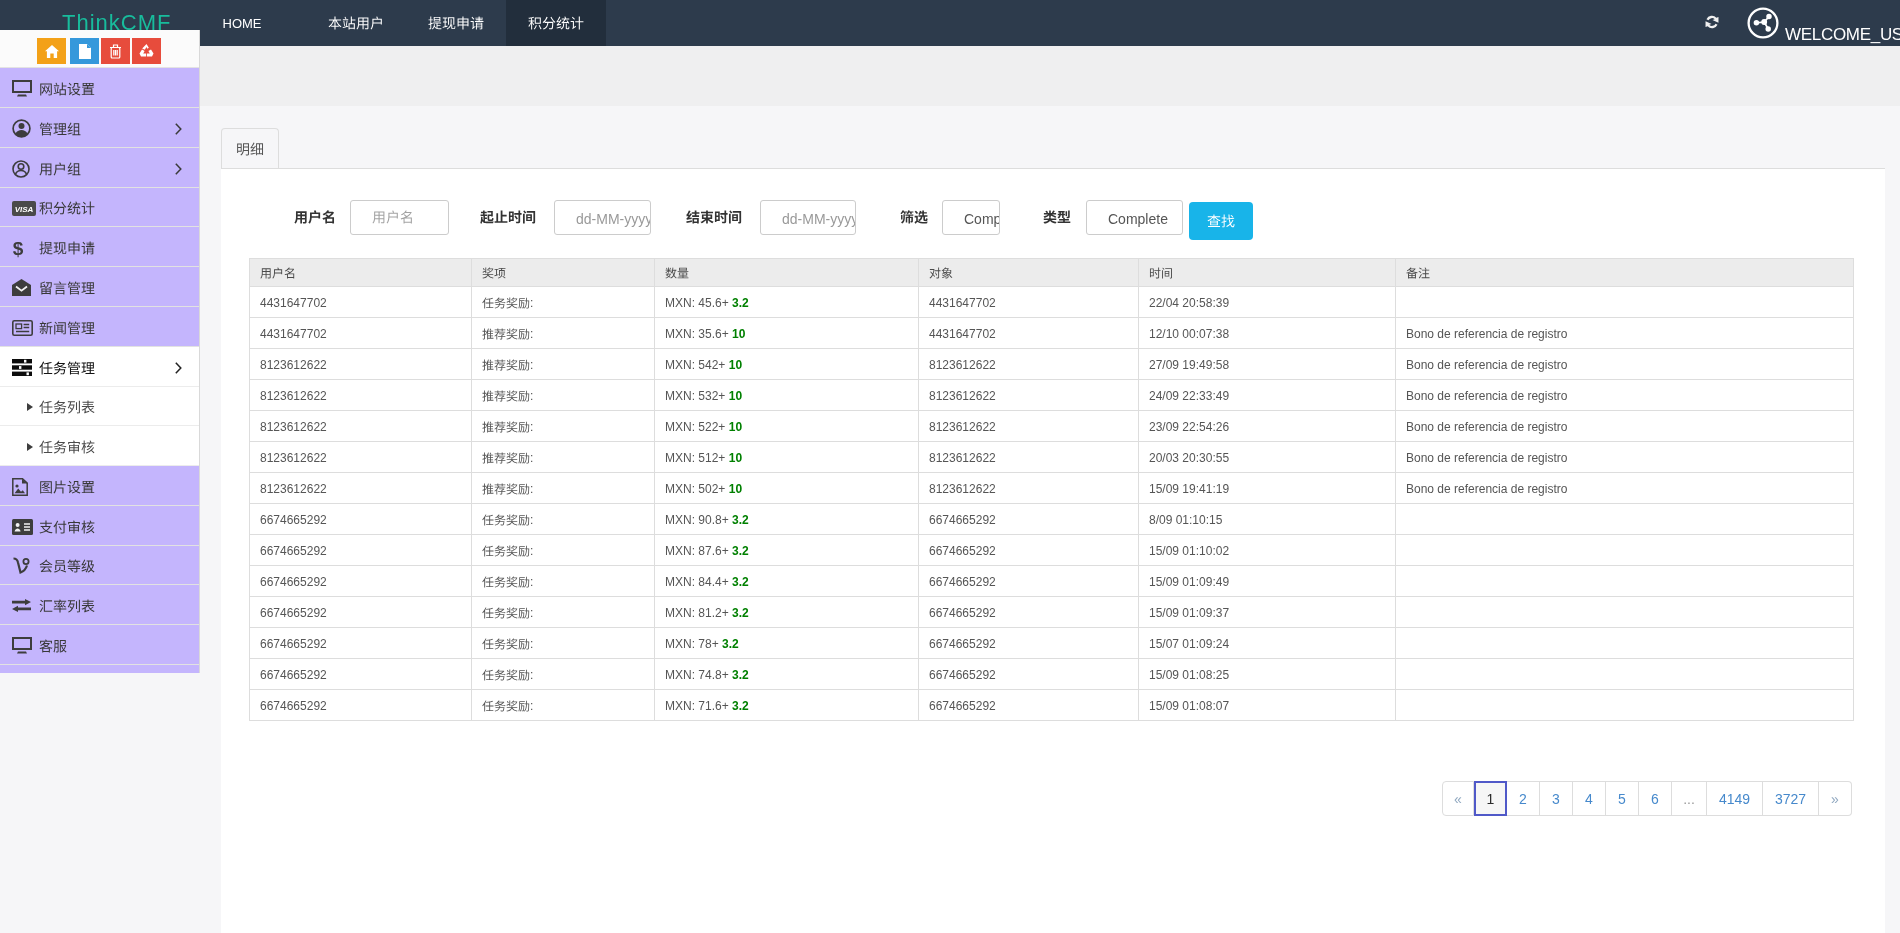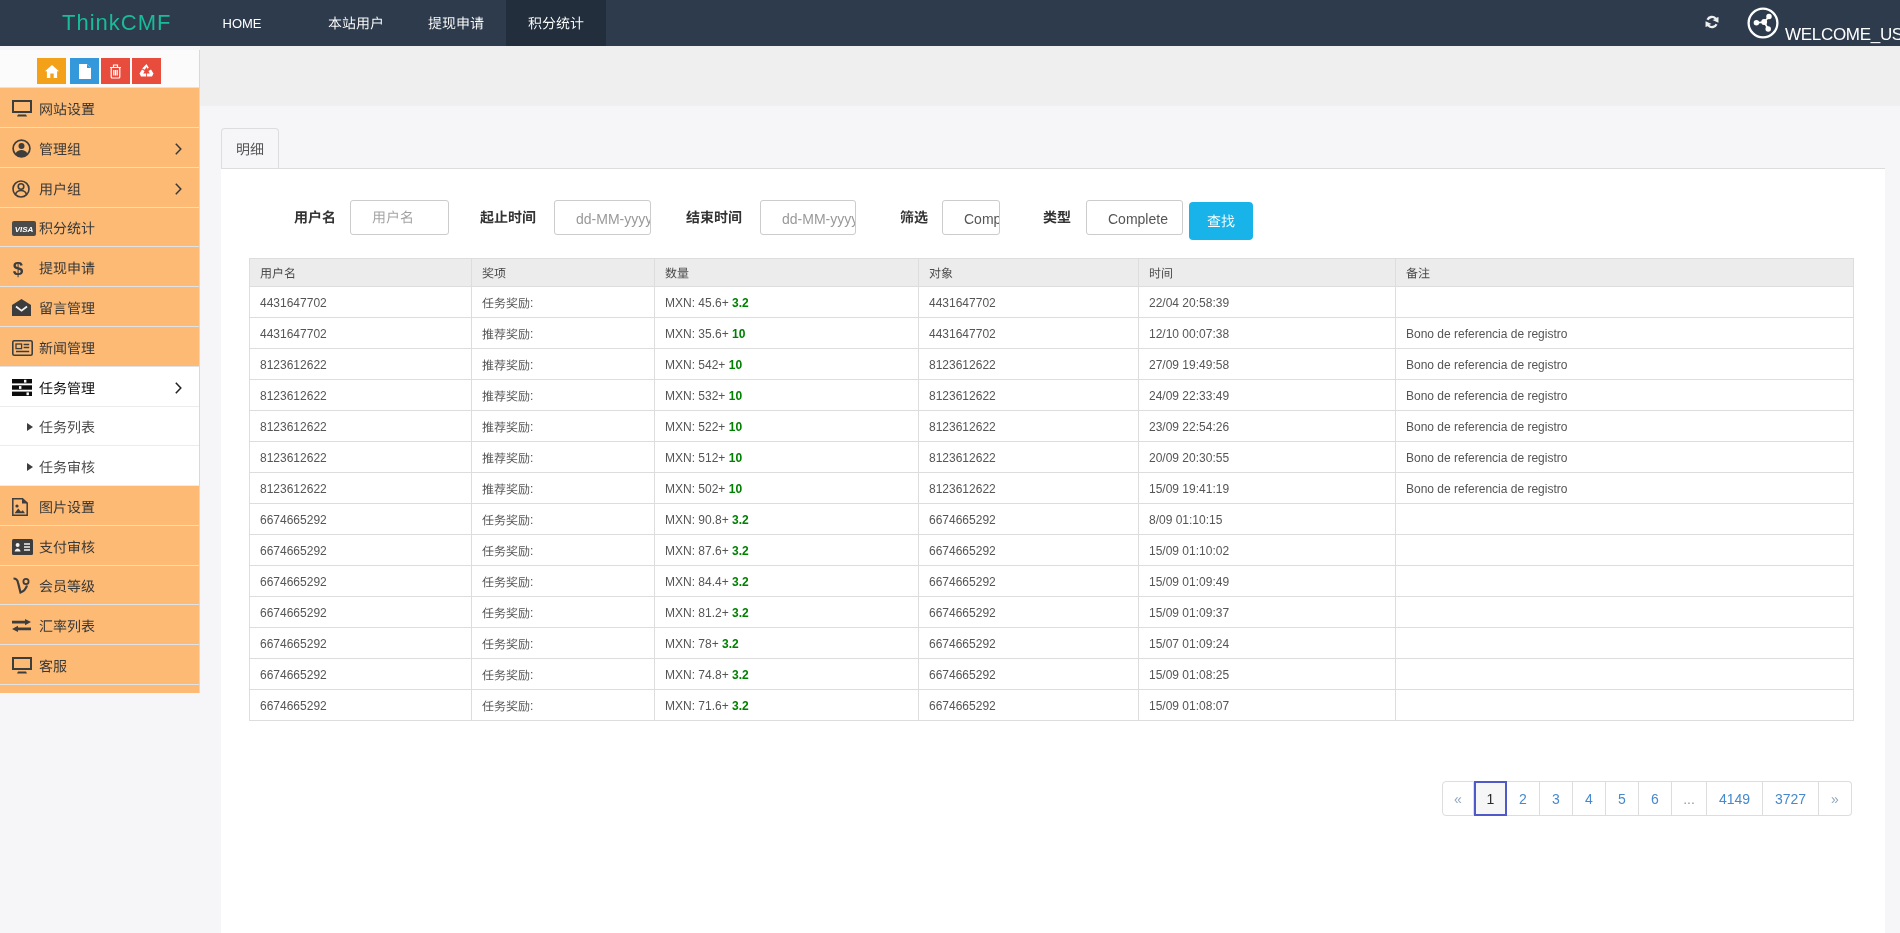--- a/index.html
+++ b/index.html
@@ -6,21 +6,21 @@
 body{position:relative;font-family:"Liberation Sans",sans-serif;background:#f6f6f8}
 svg.cj{display:inline-block}
 .nav{position:absolute;left:0;top:0;width:1900px;height:46px;background:#2d3b4c}
 .brand{position:absolute;left:62px;top:0;line-height:46px;font-size:22px;letter-spacing:1px;color:#18bc9c}
 .nitem{position:absolute;top:0;height:46px;display:flex;align-items:center;justify-content:center;color:#fff;font-size:13px}
 .nitem.act{background:#222e3c}
 .refr{position:absolute;left:1703px;top:13px}
 .avat{position:absolute;left:1747px;top:7px}
 .welc{position:absolute;left:1785px;top:12px;line-height:46px;color:#fff;font-size:17px;letter-spacing:-0.3px;white-space:nowrap}
 .dcar{display:inline-block;margin-left:5px;vertical-align:2px;border-left:4.5px solid transparent;border-right:4.5px solid transparent;border-top:5px solid #fff}
-.sidebar{position:absolute;left:0;top:50px;width:200px;height:643px;background:#fdba74;border-right:1px solid #d9d9d9}
+.sidebar{position:absolute;left:0;top:30px;width:200px;height:643px;background:#c4b5fd;border-right:1px solid #d9d9d9}
 .stop{position:absolute;left:0;top:0;width:199px;height:38px;background:#fbfbfb;border-bottom:1px solid #e3e3e3}
 .tb{position:absolute;top:8px;width:29px;height:26px;display:flex;align-items:center;justify-content:center}
 .sitem{position:absolute;left:0;width:199px;border-bottom:1px solid #e2e2e2;display:flex;align-items:center;padding-top:2px}
 .sitem .sic{position:absolute;left:12px;width:24px;display:flex;justify-content:flex-start}
 .sitem svg.cj{margin-left:39px}
 .sitem .arr{position:absolute;right:17px}
 .sitem.sub{background:#fff;border-bottom:1px solid #ececec}
 .sitem.actv{background:#fff;border-bottom:1px solid #ececec}
 .scaret{position:absolute;left:27px;width:0;height:0;border-top:4.5px solid transparent;border-bottom:4.5px solid transparent;border-left:6px solid #3d3d3d}
 .band{position:absolute;left:200px;top:46px;width:1700px;height:60px;background:#efeff0}
@@ -580,21 +580,21 @@
         <td><svg class="cj " width="48" height="12" viewBox="0 -880 4000 1000" style="fill:#555;vertical-align:-2px;">
             <g transform="scale(1,-1)">
               <use href="#r63a8" x="0"></use>
               <use href="#r8350" x="1000"></use>
               <use href="#r5956" x="2000"></use>
               <use href="#r52b1" x="3000"></use>
             </g>
           </svg><span class="cl">:</span></td>
         <td>MXN: 512+ <b class="gr">10</b></td>
         <td>8123612622</td>
-        <td>20/09 20:30:55</td>
+        <td>20/03 20:30:55</td>
         <td>Bono de referencia de registro</td>
       </tr>
       <tr>
         <td>8123612622</td>
         <td><svg class="cj " width="48" height="12" viewBox="0 -880 4000 1000" style="fill:#555;vertical-align:-2px;">
             <g transform="scale(1,-1)">
               <use href="#r63a8" x="0"></use>
               <use href="#r8350" x="1000"></use>
               <use href="#r5956" x="2000"></use>
               <use href="#r52b1" x="3000"></use>

